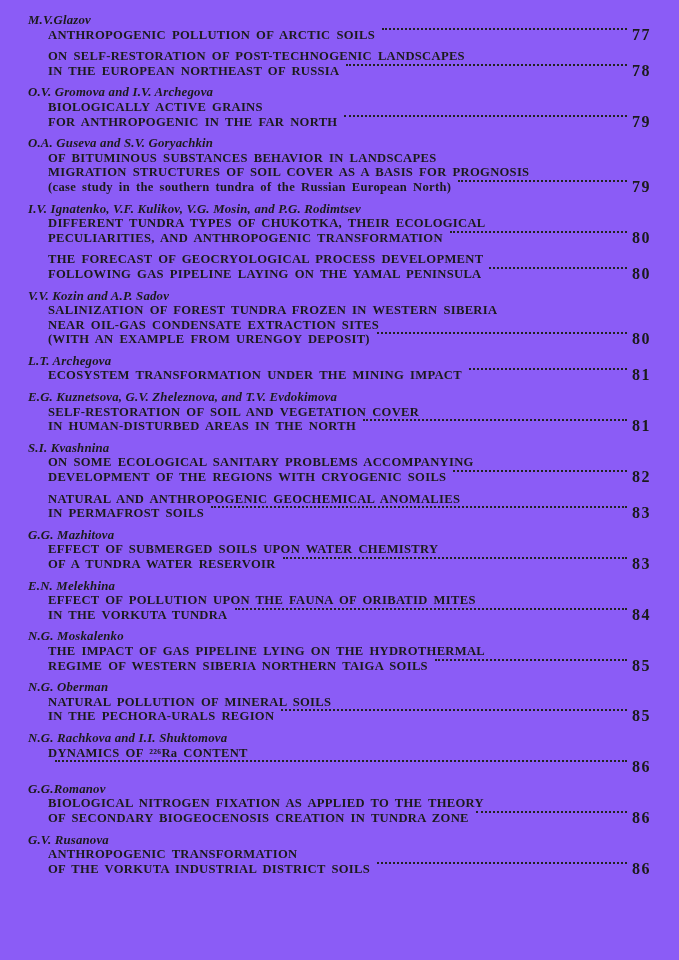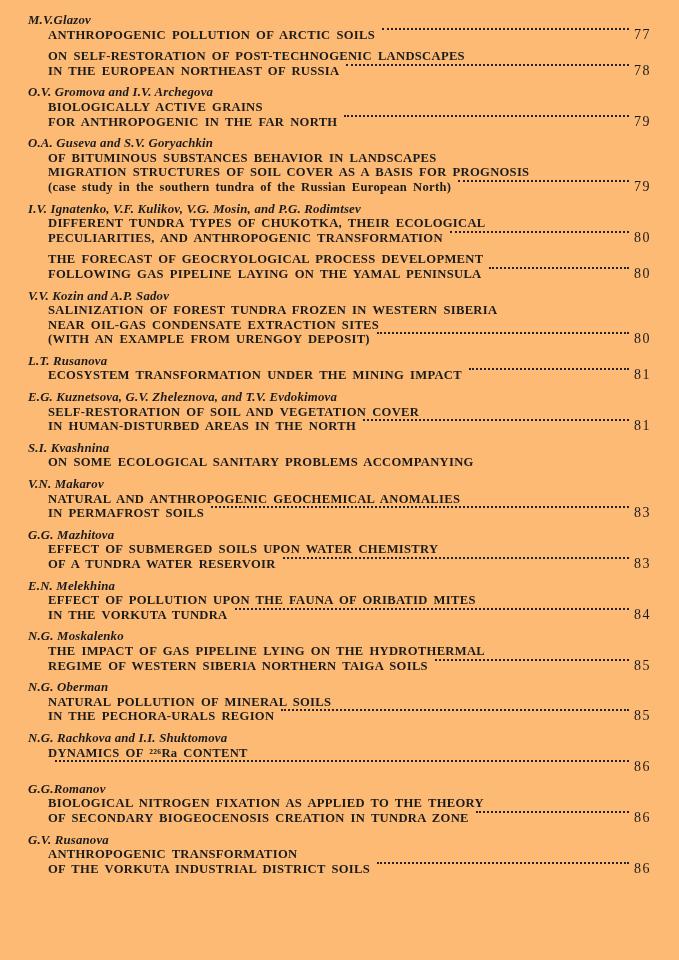--- a/index.html
+++ b/index.html
@@ -4,21 +4,21 @@
 <style>
   html, body {
     margin: 0;
     padding: 0;
     background: #ffffff;
   }
   .page {
     position: relative;
     width: 679px;
     height: 960px;
-    background: #fdba74;
+    background: #8b5cf6;
     overflow: hidden;
     font-family: "Liberation Serif", "DejaVu Serif", serif;
     color: #1b1b1b;
   }
   .toc {
     padding: 13px 28px 0 28px;
   }
   .entry {
     margin-bottom: 7px;
   }
@@ -51,22 +51,22 @@
   }
   .leader {
     flex: 1 1 auto;
     min-width: 18px;
     border-bottom: 2px dotted #222222;
     margin: 0 5px 0 7px;
     align-self: baseline;
   }
   .pagenum {
     flex: 0 0 auto;
-    font-weight: normal;
-    font-size: 14px;
+    font-weight: bold;
+    font-size: 16px;
     letter-spacing: 1.5px;
   }
 </style>
 </head>
 <body>
 
 <div class="page">
   <div class="toc">
   <div class="entry">
     <div class="authors">M.V.Glazov</div>
@@ -145,21 +145,21 @@
           <div class="title-line">NEAR OIL-GAS CONDENSATE EXTRACTION SITES</div>
           <div class="title-line last">
         <span class="t">(WITH AN EXAMPLE FROM URENGOY DEPOSIT)</span>
         <span class="leader"></span>
         <span class="pagenum">80</span>
       </div>
     </div>
   </div>
 
   <div class="entry">
-    <div class="authors">L.T. Rusanova</div>
+    <div class="authors">L.T. Archegova</div>
     <div class="lines">
       <div class="title-line last">
         <span class="t">ECOSYSTEM TRANSFORMATION UNDER THE MINING IMPACT</span>
         <span class="leader"></span>
         <span class="pagenum">81</span>
       </div>
     </div>
   </div>
 
   <div class="entry">
@@ -171,25 +171,29 @@
         <span class="leader"></span>
         <span class="pagenum">81</span>
       </div>
     </div>
   </div>
 
   <div class="entry">
     <div class="authors">S.I. Kvashnina</div>
     <div class="lines">
       <div class="title-line">ON SOME ECOLOGICAL SANITARY PROBLEMS ACCOMPANYING</div>
-    </div>
-  </div>
-
-  <div class="entry">
-    <div class="authors">V.N. Makarov</div>
+          <div class="title-line last">
+        <span class="t">DEVELOPMENT OF THE REGIONS WITH CRYOGENIC SOILS</span>
+        <span class="leader"></span>
+        <span class="pagenum">82</span>
+      </div>
+    </div>
+  </div>
+
+  <div class="entry">
     <div class="lines">
       <div class="title-line">NATURAL AND ANTHROPOGENIC GEOCHEMICAL ANOMALIES</div>
           <div class="title-line last">
         <span class="t">IN PERMAFROST SOILS</span>
         <span class="leader"></span>
         <span class="pagenum">83</span>
       </div>
     </div>
   </div>
 

